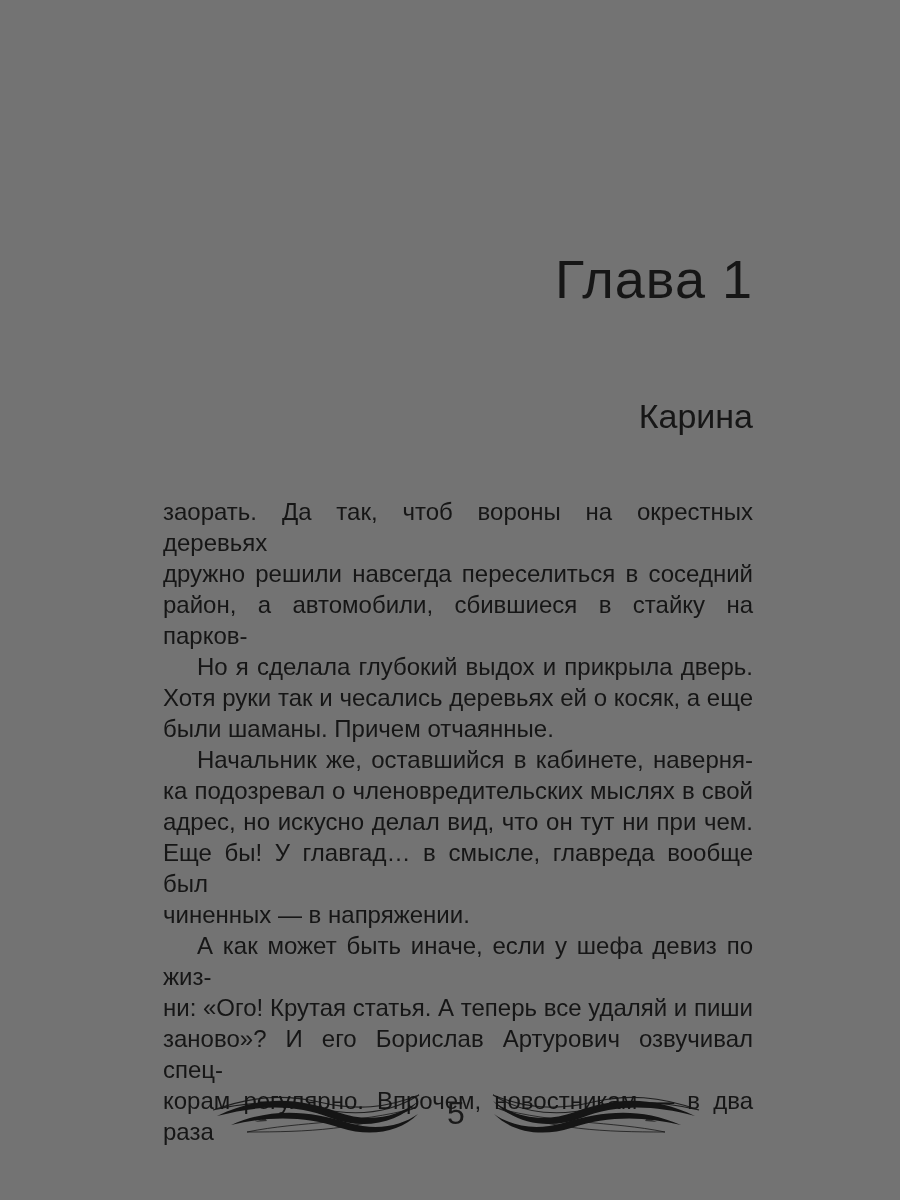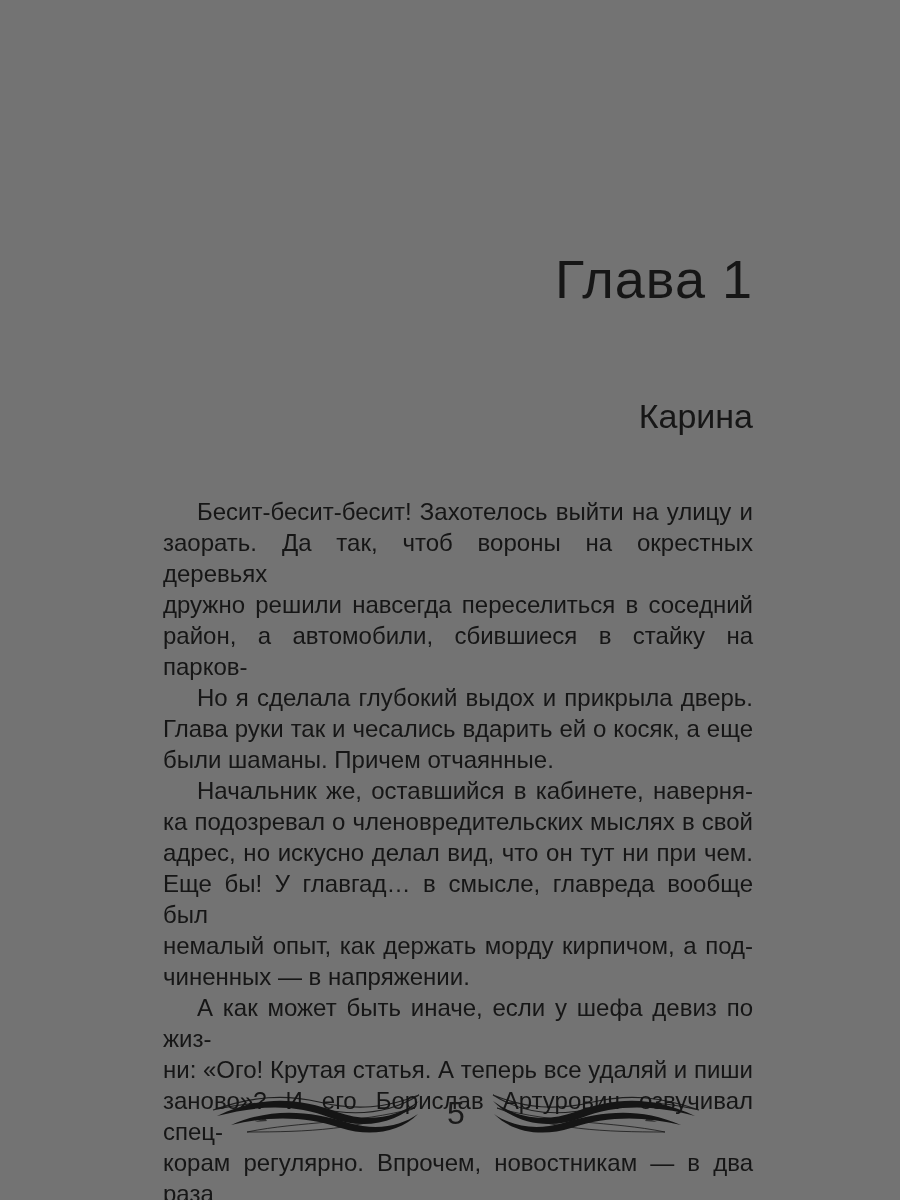--- a/index.html
+++ b/index.html
@@ -70,36 +70,34 @@
 <body>
 
 <div class="page">
 
   <div class="chapter-title">Глава 1</div>
 
   <div class="pov-name">Карина</div>
 
   <div class="body-text">
       <div class="para">
-        <div class="line first">Бесит-бесит-бесит! Захотелось выйти на улицу и</div>
         <div class="line">заорать. Да так, чтоб вороны на окрестных деревьях</div>
         <div class="line">дружно решили навсегда переселиться в соседний</div>
         <div class="line">район, а автомобили, сбившиеся в стайку на парков-</div>
       </div>
       <div class="para">
         <div class="line first">Но я сделала глубокий выдох и прикрыла дверь.</div>
-        <div class="line">Глава руки так и чесались вдарить ей о косяк, а еще</div>
+        <div class="line">Хотя руки так и чесались деревьях ей о косяк, а еще</div>
         <div class="line last">были шаманы. Причем отчаянные.</div>
       </div>
       <div class="para">
         <div class="line first">Начальник же, оставшийся в кабинете, наверня-</div>
         <div class="line">ка подозревал о членовредительских мыслях в свой</div>
         <div class="line">адрес, но искусно делал вид, что он тут ни при чем.</div>
         <div class="line">Еще бы! У главгад… в смысле, главреда вообще был</div>
-        <div class="line">немалый опыт, как держать морду кирпичом, а под-</div>
         <div class="line last">чиненных — в напряжении.</div>
       </div>
       <div class="para">
         <div class="line first">А как может быть иначе, если у шефа девиз по жиз-</div>
         <div class="line">ни: «Ого! Крутая статья. А теперь все удаляй и пиши</div>
         <div class="line">заново»? И его Борислав Артурович озвучивал спец-</div>
         <div class="line">корам регулярно. Впрочем, новостникам — в два раза</div>
       </div>
     </div>
 

